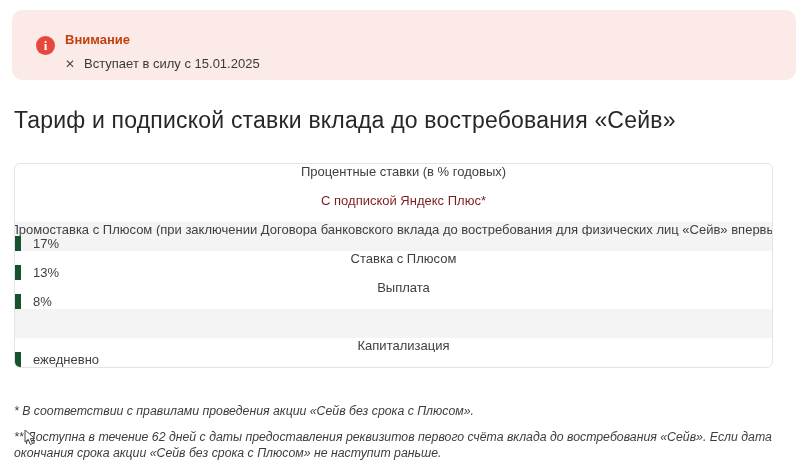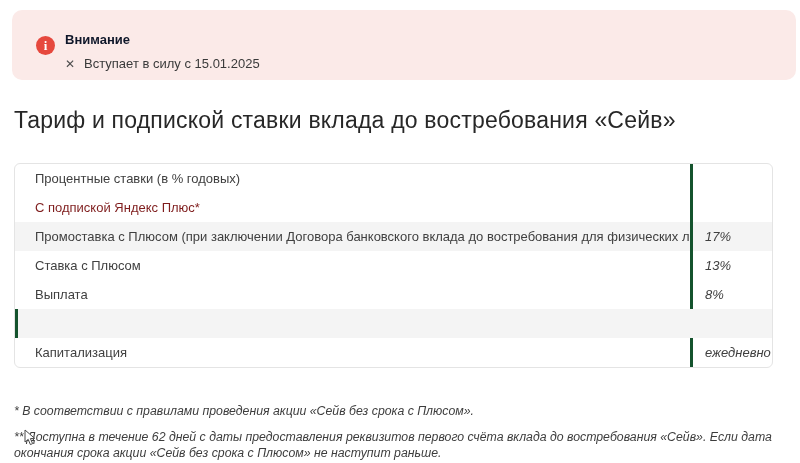--- a/index.html
+++ b/index.html
@@ -14,46 +14,45 @@
     background:#fbeae8;border-radius:10px;
   }
   .alert-icon{
     position:absolute;left:24px;top:26px;width:19px;height:19px;
     border-radius:50%;background:#e6483d;color:#ffffff;
     font-size:13px;font-weight:700;line-height:19px;text-align:center;
     font-family:"Liberation Serif", serif;
   }
   .alert-title{
     position:absolute;left:53px;top:22px;
-    font-size:13px;font-weight:700;color:#0f172a;
+    font-size:13px;font-weight:700;color:#c2410c;
   }
   .alert-row{
     position:absolute;left:53px;top:46px;display:flex;align-items:center;gap:9px;
     font-size:13px;color:#3a3a3a;
   }
   .x-marker{font-size:12px;color:#4d4d4d;line-height:1;}
   
   .page-title{
     position:absolute;left:14px;top:107px;margin:0;
     font-size:23px;font-weight:400;color:#272727;letter-spacing:.2px;
   }
   
   .rate-table{
     position:absolute;left:14px;top:163px;width:759px;
     border:1px solid #e4e4e4;border-radius:6px;overflow:hidden;
     background:#ffffff;box-sizing:border-box;
   }
-  .trow{display:flex;height:29px;align-items:center;font-size:13px;color:#404040;}
+  .trow{display:flex;height:29px;align-items:center;font-size:13px;color:#404040;flex-direction:column;}
   .trow.shaded{background:#f4f4f4;}
   .trow.bold .cell-label{font-weight:400;color:#7f1d1d;}
   .cell-label{flex:1;padding-left:20px;white-space:nowrap;overflow:hidden;}
   .cell-value{
     width:67px;padding-left:12px;align-self:stretch;display:flex;align-items:center;
-    border-left:3px solid #14532d;
-    font-style:italic;
+    border-left:6px solid #14532d;
   }
   
   .footnote{position:absolute;left:14px;font-size:12.3px;color:#3d3d3d;line-height:15.5px;font-style:italic;}
   .fn-1{top:404px;width:784px;}
   .fn-2{top:430px;width:784px;}
   
   .cursor{position:absolute;left:24px;top:429px;width:13px;height:17px;pointer-events:none;}
 </style>
 </head>
 <body>

